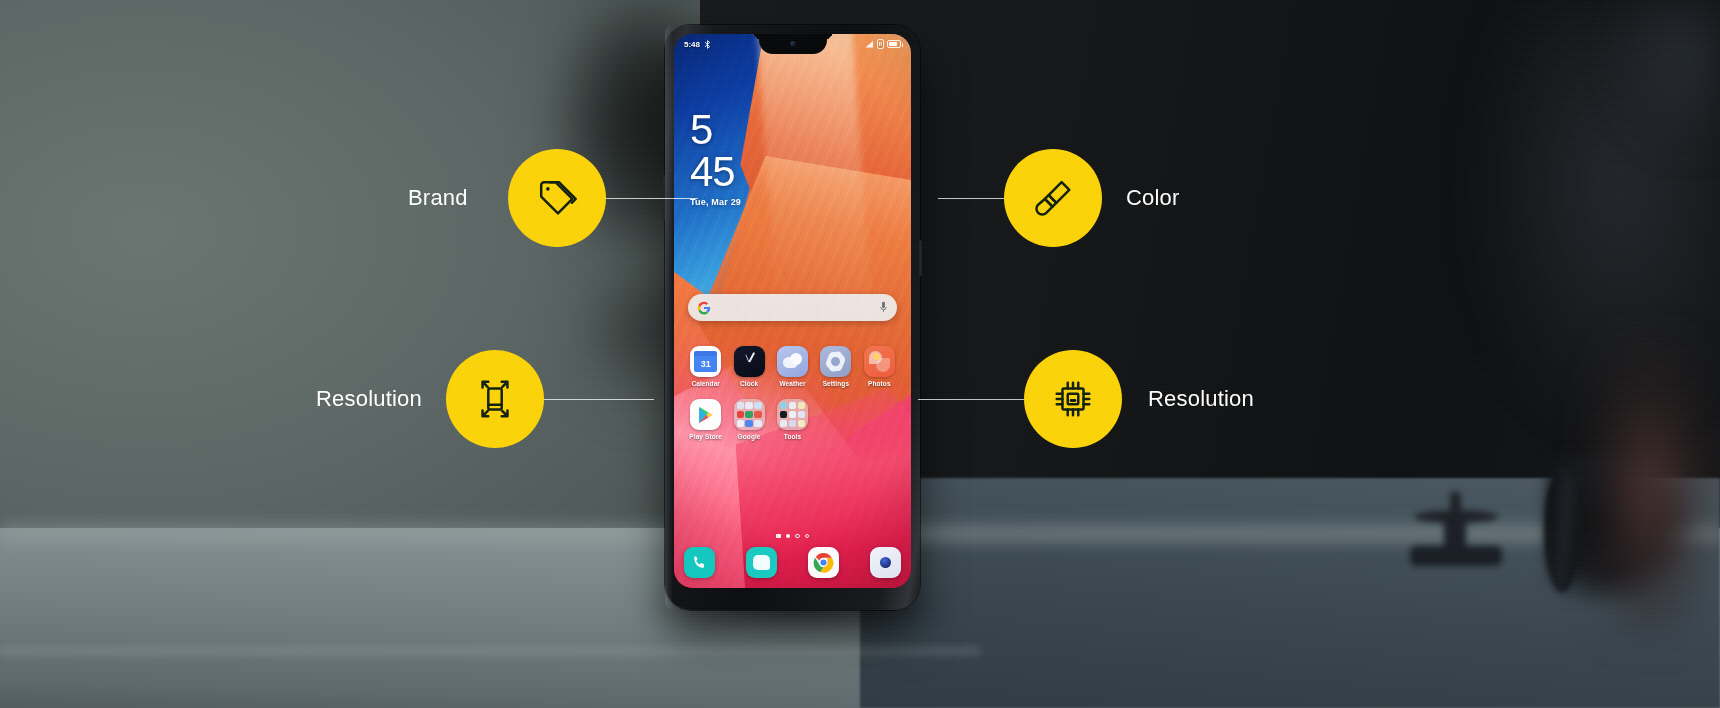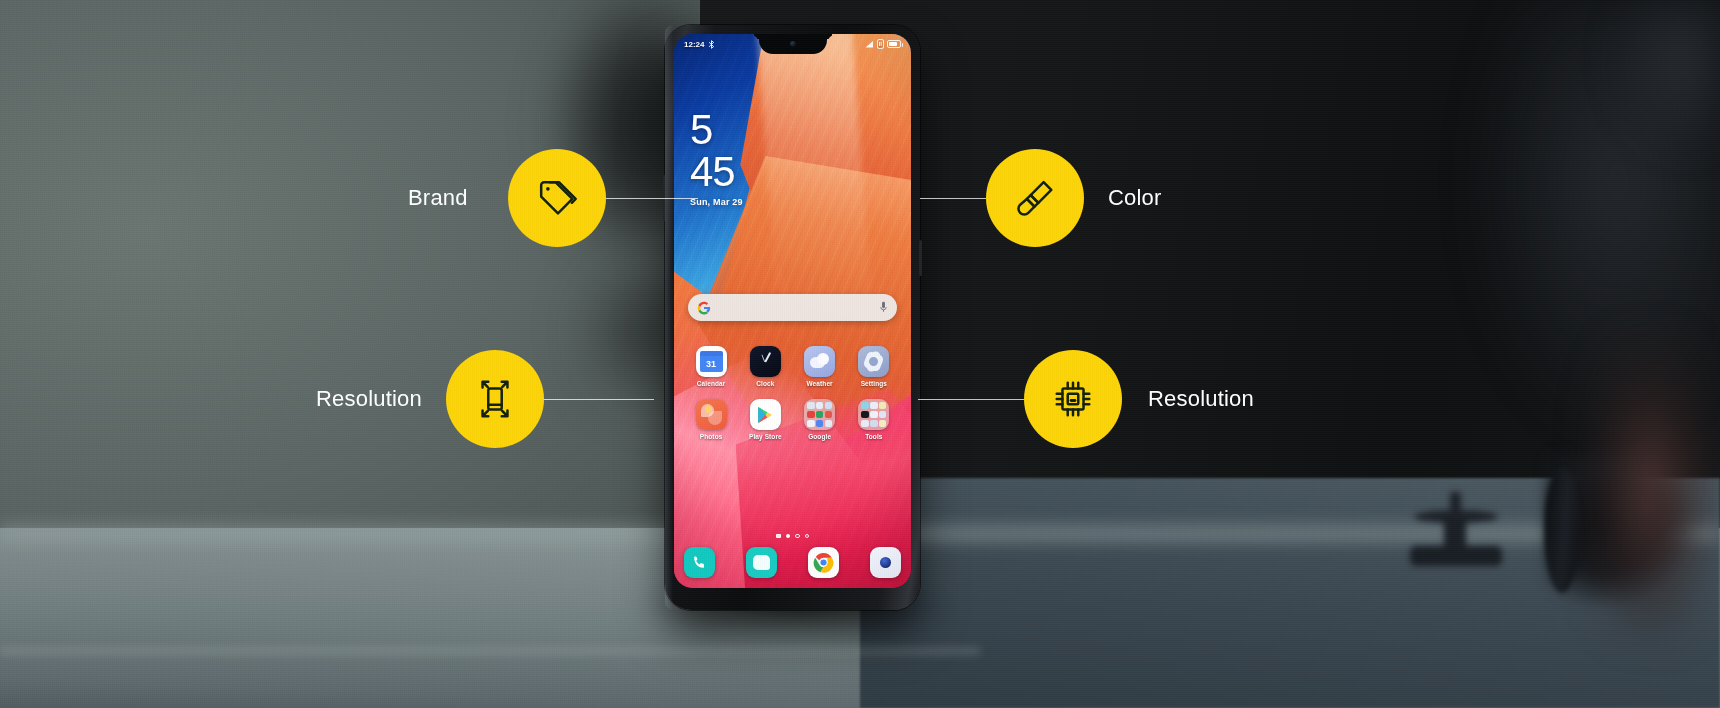--- a/index.html
+++ b/index.html
@@ -221,21 +221,21 @@
     display:flex; align-items:center; justify-content:space-between;
     padding:0 9px;
     box-shadow:0 2px 6px rgba(0,0,0,.25);
   }
   .g-logo{ width:14px; height:14px; }
   .mic{ width:9px; height:13px; }
 
   
   .grid{
     position:absolute; left:10px; right:10px; top:312px; z-index:6;
-    display:grid; grid-template-columns:repeat(4,1fr); row-gap:12px;
+    display:grid; grid-template-columns:repeat(5,1fr); row-gap:12px;
   }
   .app{ display:flex; flex-direction:column; align-items:center; gap:3px; }
   .app .ic{
     width:31px; height:31px; border-radius:9px; position:relative; overflow:hidden;
     box-shadow:0 1px 3px rgba(0,0,0,.3);
     display:flex; align-items:center; justify-content:center;
   }
   .app .lb{
     font-size:6.5px; color:#fff; font-weight:bold; letter-spacing:.1px;
     text-shadow:0 1px 2px rgba(0,0,0,.55); white-space:nowrap;
@@ -324,21 +324,21 @@
 
   
   #co-brand{ left:408px; top:149px; }
   #co-brand .co-label{ margin-right:40px; }
   #co-brand .connector{ width:92px; }
 
   #co-resolution{ left:316px; top:350px; }
   #co-resolution .co-label{ margin-right:24px; }
   #co-resolution .connector{ width:110px; }
 
-  #co-color{ left:920px; top:149px; }
+  #co-color{ left:920px; top:149px;padding-left:18px; }
   #co-color .connector{ width:66px; }
   #co-color .co-label{ margin-left:24px; }
 
   #co-processor{ left:918px; top:350px; }
   #co-processor .connector{ width:106px; }
   #co-processor .co-label{ margin-left:26px; }
 
   
   #grain{
     position:absolute; inset:0; pointer-events:none; z-index:30; opacity:.05;
@@ -390,40 +390,40 @@
       <div class="wall-streaks"></div>
       <div class="wall-vign"></div>
     </div>
 
     <div class="notch">
       <div class="cam"></div>
     </div>
 
     <div class="statusbar">
       <div class="sb-left">
-        <span>12:24</span>
+        <span>5:48</span>
         <svg class="sb-ico" width="7" height="9" viewBox="0 0 7 9">
           <path d="M1 2.2 5.6 6.6 3.5 8.3V0.7L5.6 2.4 1 6.8" fill="none" stroke="#fff" stroke-width="0.9" stroke-linejoin="round"></path>
         </svg>
       </div>
       <div class="sb-right">
         <svg class="sb-ico" width="9" height="8" viewBox="0 0 9 8">
           <path d="M0.5 7.5 8 1 8 7.5Z" fill="#fff" opacity="0.95"></path>
         </svg>
         <span class="sb-box">II</span>
         <div class="batt">
             <i></i>
           </div>
       </div>
     </div>
 
     <div class="clockw">
       <div class="hh">5</div>
       <div class="mm">45</div>
-      <div class="date">Sun, Mar 29</div>
+      <div class="date">Tue, Mar 29</div>
     </div>
 
     <div class="searchbar">
       <svg class="g-logo" viewBox="0 0 48 48">
         <path fill="#4285F4" d="M45 24.5c0-1.6-.1-2.7-.4-3.9H24v7.1h11.9c-.2 1.9-1.5 4.8-4.4 6.7l-.04.3 6.4 4.9.44.05C42.4 35.9 45 30.7 45 24.5z"></path>
         <path fill="#34A853" d="M24 46c5.8 0 10.7-1.9 14.2-5.2l-6.8-5.2c-1.8 1.3-4.3 2.2-7.4 2.2-5.7 0-10.5-3.7-12.2-8.9l-.3.02-6.6 5.1-.1.3C8.3 41.1 15.6 46 24 46z"></path>
         <path fill="#FBBC05" d="M11.8 28.9c-.45-1.3-.7-2.7-.7-4.1 0-1.4.25-2.8.68-4.1l-.02-.3-6.7-5.2-.22.1A22 22 0 0 0 2.5 24.8c0 3.5.85 6.9 2.3 9.9l7-5.8z"></path>
         <path fill="#EA4335" d="M24 10.7c4 0 6.8 1.7 8.3 3.2l6.1-5.9C34.7 4.5 29.8 2.5 24 2.5 15.6 2.5 8.3 7.4 4.8 14.5l7 5.8c1.7-5.2 6.5-9.6 12.2-9.6z"></path>
       </svg>
       <svg class="mic" viewBox="0 0 12 18">

